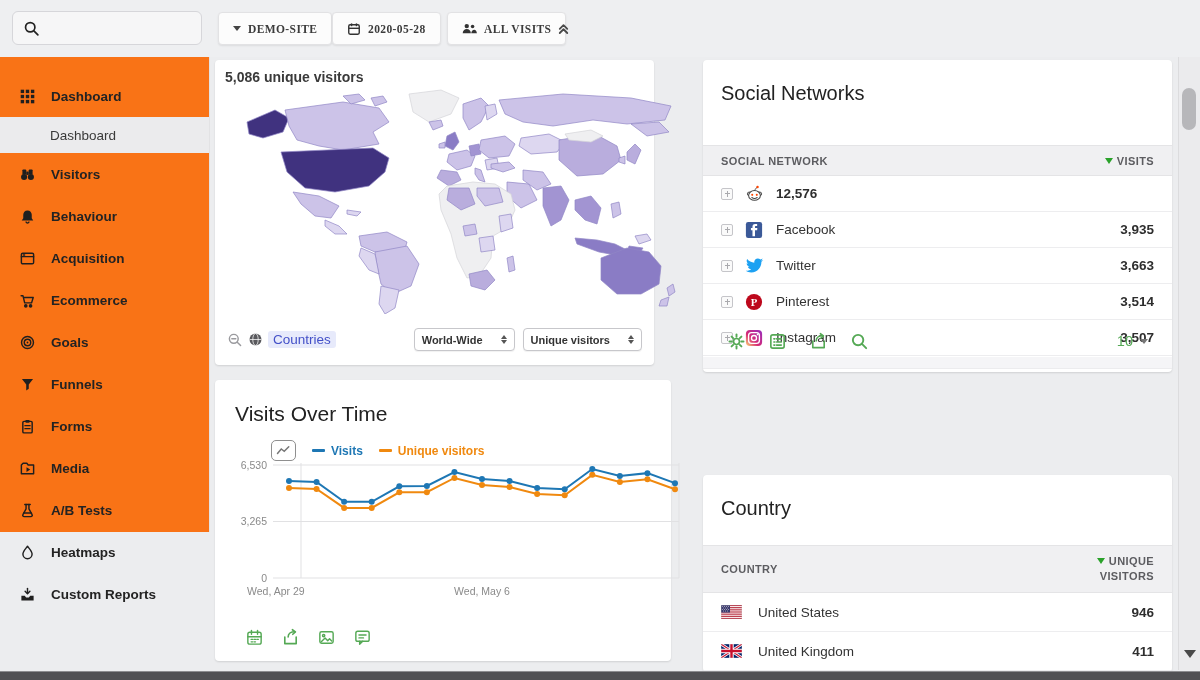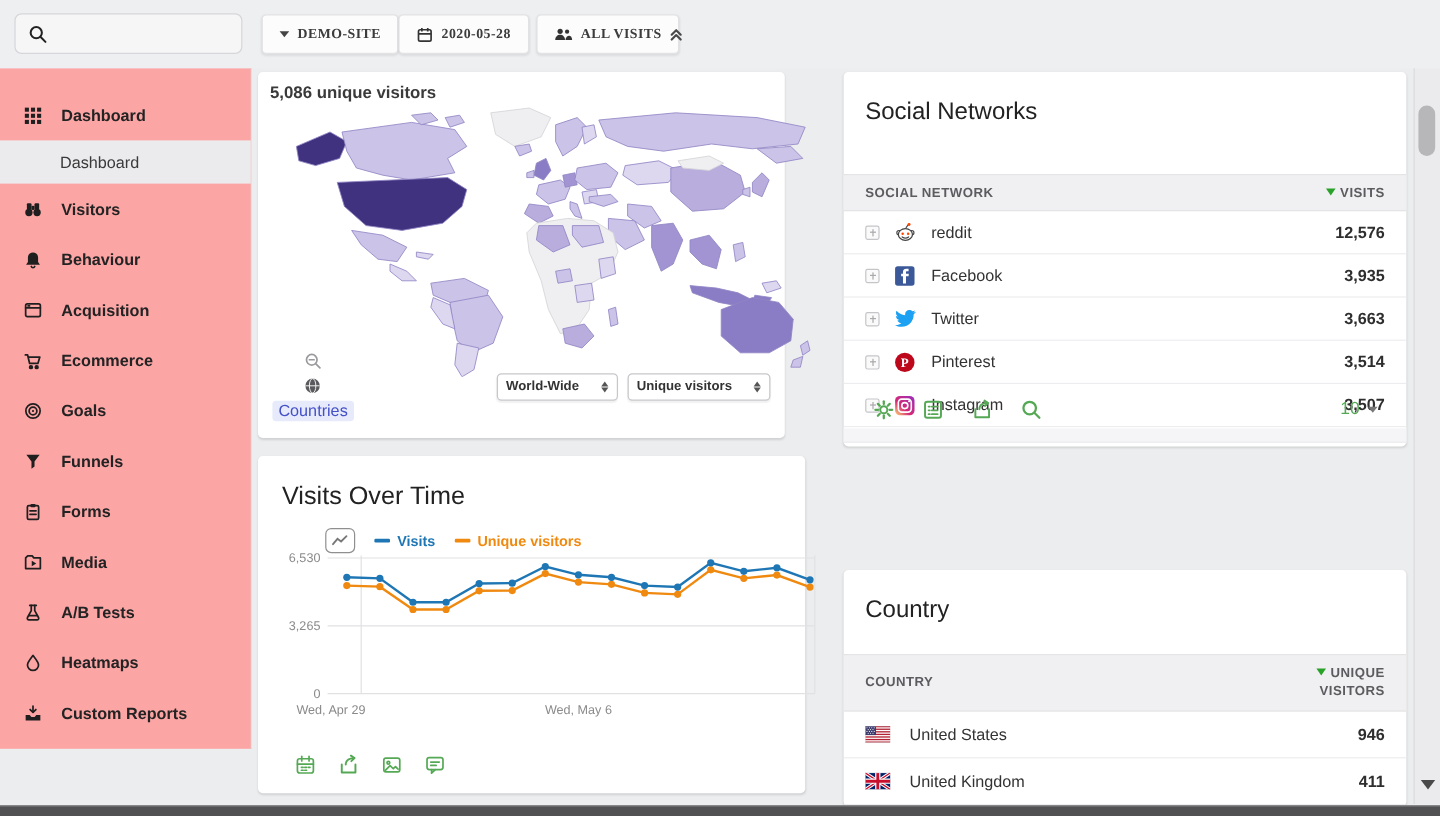--- a/index.html
+++ b/index.html
@@ -10,40 +10,40 @@
   .topbar { position:absolute; left:0; top:0; width:1200px; height:57px; background:#eeeff1; }
   .searchbox { position:absolute; left:12px; top:11px; width:190px; height:34px; background:#f6f6f7;
     border:1px solid #d6d6da; border-radius:6px; display:flex; align-items:center; padding-left:10px; }
   .searchbox svg { color:#222; }
   .tb-btn { position:absolute; top:12px; height:33px; background:#fcfcfc; border:1px solid #e2e2e4;
     border-radius:4px; box-shadow:0 1px 2px rgba(0,0,0,.08); display:flex; align-items:center; gap:7px;
     padding:0 14px; font-size:11.5px; font-weight:700; letter-spacing:.4px; color:#3c3c3c; cursor:pointer;font-family:Liberation Serif, serif; }
   .tb-btn svg { color:#333; }
 
   
-  .sidebar { position:absolute; left:0; top:57px; width:210px; height:567px; background:#fca5a5;
+  .sidebar { position:absolute; left:0; top:57px; width:210px; height:475px; background:#f97316;
     border-right:1px solid #e2e2e4; padding-top:18px; }
   .side-item { height:42px; display:flex; align-items:center; gap:15px; padding-left:19px;
     font-size:13.5px; font-weight:700; color:#232323; cursor:pointer; }
   .side-item svg { color:#1f1f1f; flex:0 0 auto; }
   .side-sub { height:36px; display:flex; align-items:center; padding-left:50px; background:#ebebed;
     font-size:13.5px; font-weight:400; color:#3a3a3a; cursor:pointer; }
 
   
   .card { position:absolute; background:#fff; border-radius:4px; box-shadow:0 1px 2px rgba(0,0,0,.12); }
   #map-card    { left:215px; top:60px;  width:439px; height:305px; }
   #visits-card { left:215px; top:380px; width:456px; height:281px; }
   #social-card { left:703px; top:60px;  width:469px; height:312px; }
   #country-card{ left:703px; top:475px; width:469px; height:197px; overflow:hidden; }
 
   
   .map-title { position:absolute; left:10px; top:9px; font-size:14px; font-weight:700; color:#3a3a3a; }
   #world-map { position:absolute; left:8px; top:28px; }
   .map-footer { position:absolute; left:0; bottom:14px; width:100%; display:flex; align-items:center; padding:0 12px; }
-  .map-link { display:flex; align-items:center; gap:5px;flex-direction:column; }
+  .map-link { display:flex; align-items:center; gap:5px; }
   .map-link a { font-size:13.5px; color:#4350c8; text-decoration:none; background:#e7eafb; padding:1px 5px; border-radius:3px; }
   .mini-select { height:23px; background:#fff; border:1px solid #c7c7cb; border-radius:4px;
     box-shadow:0 1px 1px rgba(0,0,0,.06); display:flex; align-items:center; gap:18px; padding:0 7px;
     font-size:11px; font-weight:600; color:#333; cursor:pointer; }
   .updown { display:flex; flex-direction:column; gap:1px; }
   .updown i { width:0; height:0; border-left:3.5px solid transparent; border-right:3.5px solid transparent; }
   .updown i.up { border-bottom:4px solid #555; }
   .updown i.dn { border-top:4px solid #555; }
 
   
@@ -486,21 +486,20 @@
             <line x1="10.4" y1="6.2" x2="12.6" y2="3.4" stroke="#444" stroke-width="1"></line>
             <circle cx="13.2" cy="3.2" r="1.3" fill="#ff4500"></circle>
             <circle cx="4.4" cy="10.4" r="1.9" fill="#fff" stroke="#444" stroke-width="1"></circle>
             <circle cx="15.6" cy="10.4" r="1.9" fill="#fff" stroke="#444" stroke-width="1"></circle>
             <ellipse cx="10" cy="12" rx="6.2" ry="5.1" fill="#fff" stroke="#444" stroke-width="1.1"></ellipse>
             <circle cx="7.6" cy="11.4" r="1.1" fill="#ff4500"></circle>
             <circle cx="12.4" cy="11.4" r="1.1" fill="#ff4500"></circle>
             <path d="M7.2,14.2q2.8,2 5.6,0" fill="none" stroke="#444" stroke-width="1.1" stroke-linecap="round"></path>
           </svg>
         </span>
-    <span class="nm">reddit</span>
     <span class="val">12,576</span>
   </div>
   <div class="trow">
     <span class="plusbox"></span>
     <span class="brand">
           <svg width="18" height="18" viewBox="0 0 20 20">
             <rect x="1" y="1" width="18" height="18" rx="2.5" fill="#3b5998"></rect>
             <path d="M13.5,10.2h-2.4V17h-2.8v-6.8H6.6V7.9h1.7V6.4c0-2 .8-3.2 3.1-3.2h2.1v2.4h-1.3c-1 0-1.1.4-1.1 1.1v1.2h2.6z" fill="#fff"></path>
           </svg>
         </span>

